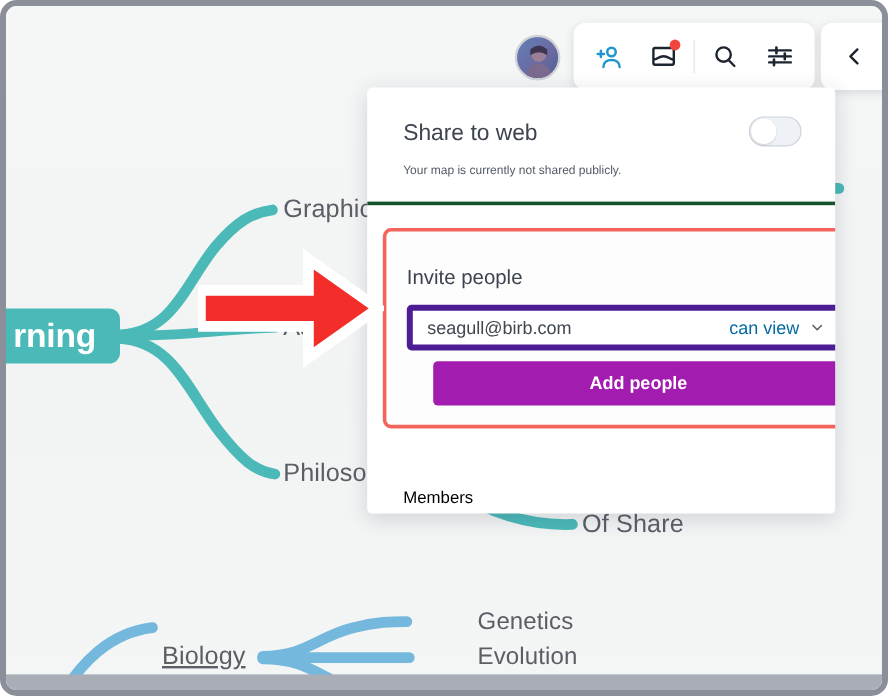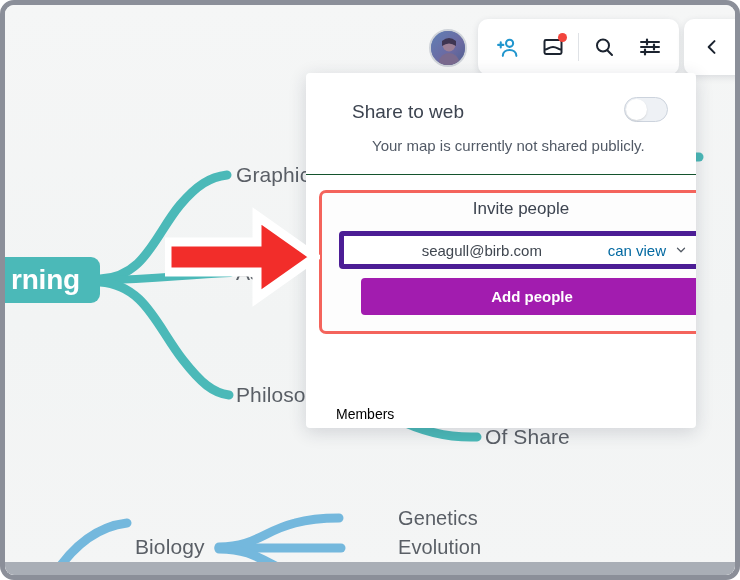--- a/index.html
+++ b/index.html
@@ -132,34 +132,33 @@
   #share-panel {
     position: absolute;
     left: 301px; top: 68px;
     width: 390px; height: 355px;
     background: #ffffff;
     border-radius: 4px;
     box-shadow: 0 4px 18px rgba(30,40,60,0.16);
     overflow: hidden;
   }
   #share-web-section {
-    padding: 28px 30px 20px 46px;
+    padding: 28px 30px 20px 30px;
     position: relative;
-    border-bottom: 1px solid #14532d;
+    border-bottom: 3px solid #14532d;
   }
   #share-web-title {
     font-size: 19px;
     color: #3d4450;
     font-weight: 400;
   }
   #share-web-desc {
     margin-top: 14px;
-    font-size: 15px;
+    font-size: 10px;
     color: #525a66;
-    margin-left: 20px;
   }
   #share-toggle {
     position: absolute;
     right: 28px; top: 24px;
     width: 44px; height: 25px;
     border-radius: 13px;
     border: 1px solid #ccd3dd;
     background: #eef1f5;
   }
   #share-toggle-knob {
@@ -169,25 +168,24 @@
     border-radius: 50%;
     background: #ffffff;
     box-shadow: 0 1px 2px rgba(0,0,0,0.12);
   }
 
   
   #invite-section {
     position: absolute;
     left: 13px; top: 117px;
     width: 404px;
-    padding: 6px 17px 16px 17px;
+    padding: 29px 17px 16px 17px;
     border: 3px solid #f4645c;
     border-radius: 7px;
     background: #fdfdfd;
-    text-align: center;
   }
   #invite-title {
     font-size: 17px;
     color: #3d4450;
     margin-bottom: 12px;
   }
   #invite-row {
     height: 38px;
     border: 5px solid #4c1d95;
     border-radius: 4px;
@@ -258,21 +256,21 @@
     </svg>
 
     <div id="root-node">
       <span id="root-node-text">rning</span>
     </div>
 
     <div class="node-label" style="left:231px; top:158px;">Graphic</div>
     <div class="node-label" style="left:231px; top:256px;">As</div>
     <div class="node-label" style="left:231px; top:378px;">Philoso</div>
     <div class="node-label" style="left:480px; top:420px;">Of Share</div>
-    <div class="node-label" style="left:130px; top:530px;">Biology</div>
+    <div class="node-label" style="left:130px; top:530px;text-decoration:underline;">Biology</div>
     <div class="node-label sub" style="left:345px; top:502px;">Genetics</div>
     <div class="node-label sub" style="left:345px; top:531px;">Evolution</div>
     <div class="node-label sub" style="left:345px; top:560px;">Ecology</div>
 
     <div id="bottom-strip"></div>
   </div>
 
   <div id="avatar">
     <svg width="36" height="36" viewBox="0 0 36 36">
       <defs>

